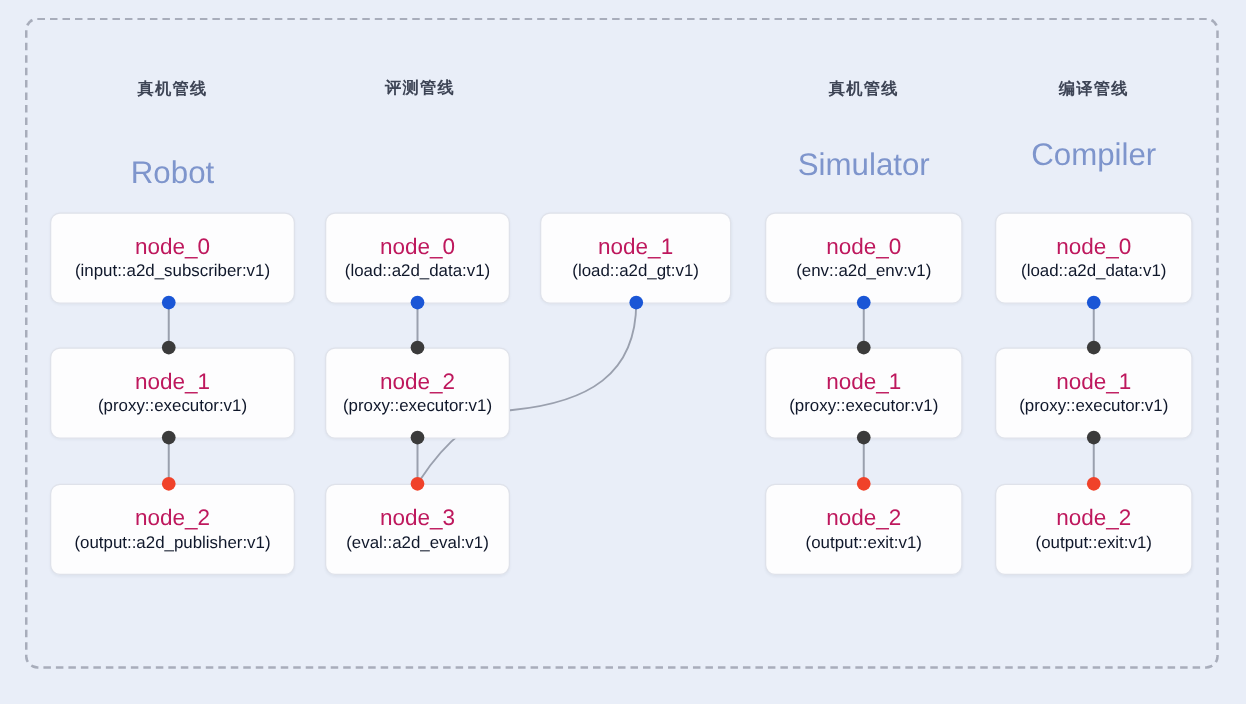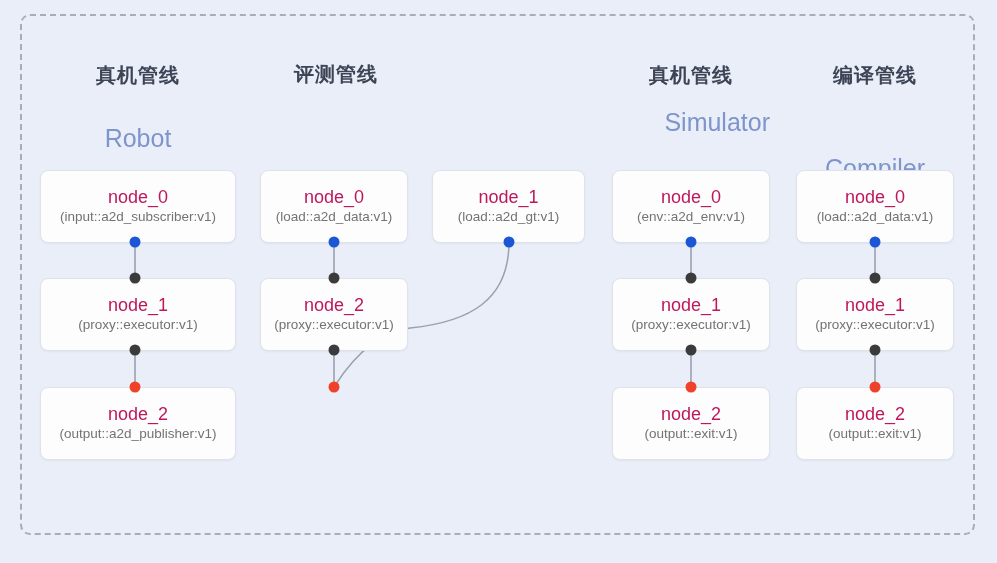--- a/index.html
+++ b/index.html
@@ -34,21 +34,21 @@
     position: absolute;
     left: 0;
     top: 0;
     width: 997px;
     height: 563px;
     pointer-events: none;
   }
   .col-title {
     position: absolute;
     text-align: center;
-    font-size: 20px;
+    font-size: 13px;
     font-weight: bold;
     color: #3d4455;
     letter-spacing: 1px;
     white-space: nowrap;
   }
   .col-subtitle {
     position: absolute;
     text-align: center;
     font-size: 25px;
     font-weight: normal;
@@ -68,21 +68,21 @@
     justify-content: center;
     z-index: 3;
   }
   .node-name {
     font-size: 18px;
     color: #be185d;
     line-height: 20px;
   }
   .node-type {
     font-size: 13.5px;
-    color: #737373;
+    color: #0f172a;
     line-height: 20px;
   }
   .port {
     position: absolute;
     width: 11px;
     height: 11px;
     border-radius: 50%;
     z-index: 5;
     transform: translate(-50%, -50%);
   }
@@ -150,23 +150,27 @@
   <div class="port port-in-blue" style="left:509px; top:242px;"></div>
 
   <div class="port port-black" style="left:334px; top:278px;"></div>
   <div class="node-box" style="left:260px; top:278px; width:148px; height:73px;">
     <div class="node-name">node_2</div>
     <div class="node-type">(proxy::executor:v1)</div>
   </div>
   <div class="port port-black" style="left:334px; top:350px;"></div>
 
   <div class="port port-red" style="left:334px; top:387px;"></div>
+  <div class="node-box" style="left:260px; top:387px; width:148px; height:73px;">
+    <div class="node-name">node_3</div>
+    <div class="node-type">(eval::a2d_eval:v1)</div>
+  </div>
 
   <div class="col-title" style="left:612px; top:62px; width:158px;">真机管线</div>
-  <div class="col-subtitle" style="left:612px; top:108px; width:158px;text-align:right;">Simulator</div>
+  <div class="col-subtitle" style="left:612px; top:118px; width:158px;">Simulator</div>
 
   <div class="node-box" style="left:612px; top:170px; width:158px; height:73px;">
     <div class="node-name">node_0</div>
     <div class="node-type">(env::a2d_env:v1)</div>
   </div>
   <div class="port port-in-blue" style="left:691px; top:242px;"></div>
 
   <div class="port port-black" style="left:691px; top:278px;"></div>
   <div class="node-box" style="left:612px; top:278px; width:158px; height:73px;">
     <div class="node-name">node_1</div>
@@ -174,21 +178,21 @@
   </div>
   <div class="port port-black" style="left:691px; top:350px;"></div>
 
   <div class="port port-red" style="left:691px; top:387px;"></div>
   <div class="node-box" style="left:612px; top:387px; width:158px; height:73px;">
     <div class="node-name">node_2</div>
     <div class="node-type">(output::exit:v1)</div>
   </div>
 
   <div class="col-title" style="left:796px; top:62px; width:158px;">编译管线</div>
-  <div class="col-subtitle" style="left:796px; top:110px; width:158px;margin-top:44px;">Compiler</div>
+  <div class="col-subtitle" style="left:796px; top:110px; width:158px;">Compiler</div>
 
   <div class="node-box" style="left:796px; top:170px; width:158px; height:73px;">
     <div class="node-name">node_0</div>
     <div class="node-type">(load::a2d_data:v1)</div>
   </div>
   <div class="port port-in-blue" style="left:875px; top:242px;"></div>
 
   <div class="port port-black" style="left:875px; top:278px;"></div>
   <div class="node-box" style="left:796px; top:278px; width:158px; height:73px;">
     <div class="node-name">node_1</div>

